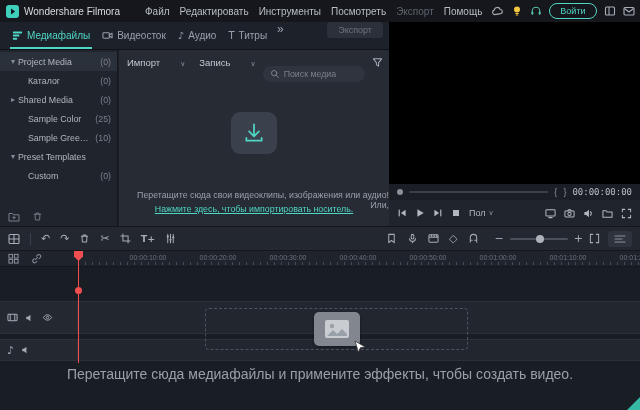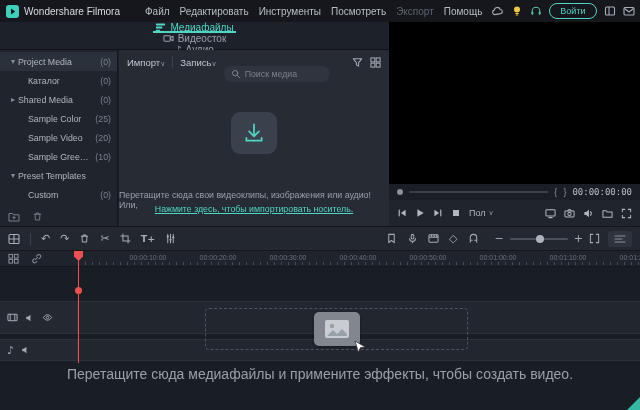--- a/index.html
+++ b/index.html
@@ -14,21 +14,21 @@
   .app-title { color:#d7dae0; margin-right:16px; white-space:nowrap; }
   .menus { display:flex; gap:2px; }
   .menu-item { padding:0 4px; color:#b9bec6; white-space:nowrap; cursor:default; }
   .menu-item.disabled { color:#5d626b; }
   .tb-right { margin-left:auto; display:flex; align-items:center; gap:7px; }
   .tb-icon { color:#a7acb5; display:flex; }
   .tb-icon.teal { color:#5cc2b0; }
   .login-btn { border:1px solid #4fd6c4; color:#4fd6c4; border-radius:9px; padding:1px 10px; font-size:9px; background:transparent; line-height:12px; }
 
   
-  .tabbar { position:absolute; top:22px; left:0; width:389px; height:28px; background:#1d212a; border-bottom:1px solid #101217; display:flex; align-items:center; padding:0 6px;flex-direction:column; }
+  .tabbar { position:absolute; top:22px; left:0; width:389px; height:28px; background:#1d212a; border-bottom:1px solid #101217; display:flex; align-items:flex-start; padding:0 6px; }
   .tab { display:flex; align-items:center; gap:4px; padding:0 6px; height:100%; color:#9aa0aa; position:relative; white-space:nowrap; }
   .tab.active { color:#4fd6c4; }
   .tab.active::after { content:""; position:absolute; left:4px; right:4px; bottom:0; height:2px; background:#4fd6c4; }
   .tab .glyph-icon { font-size:10px; }
   .tab-more { color:#9aa0aa; font-size:12px; padding:0 4px; }
   .export-btn { margin-left:auto; background:#2b303a; color:#6f7580; border-radius:3px; padding:3px 11px; font-size:9px; border:none; }
 
   
   .sidebar { position:absolute; top:50px; left:0; width:118px; height:176px; background:#20242c; border-right:1px solid #14161c; padding-top:2px; }
   .side-item { height:19px; display:flex; align-items:center; font-size:8.8px; color:#b2b7bf; padding-right:6px; cursor:default; }
@@ -36,30 +36,30 @@
   .side-item .caret { width:10px; text-align:center; color:#868c96; font-size:8px; flex:0 0 auto; }
   .side-item.l0 { padding-left:8px; }
   .side-item.l1 { padding-left:28px; }
   .side-item .lbl { white-space:nowrap; overflow:hidden; text-overflow:ellipsis; }
   .side-item .count { margin-left:auto; color:#7b818b; padding-left:4px; }
   .side-foot { position:absolute; bottom:4px; left:8px; display:flex; gap:12px; color:#787e88; }
 
   
   .media { position:absolute; top:50px; left:119px; width:270px; height:176px; background:#262b34; }
   .media-toolbar { height:24px; display:flex; align-items:center; padding:0 8px; gap:7px; color:#c3c7cf; }
-  .dd { display:flex; gap:0; align-items:flex-end; font-size:9.5px; white-space:nowrap; }
+  .dd { display:flex; gap:20px; align-items:flex-end; font-size:9.5px; white-space:nowrap; }
   .dd .chev { font-size:7px; color:#8a8f99; }
   .vdiv { width:1px; height:12px; background:#3a3f49; }
   .search-box { display:flex; align-items:center; gap:4px; background:#2f343e; border-radius:9px; height:16px; padding:0 7px; width:106px; color:#7b818b;margin-top:24px; }
   .search-box input { background:transparent; border:none; outline:none; color:#aeb3bb; font-size:8.8px; width:74px; font-family:inherit; }
   .search-box input::placeholder { color:#7b818b; }
   .media-toolbar .push { margin-left:auto; }
   .drop-zone { position:absolute; top:24px; left:0; right:0; bottom:0; }
   .import-badge { position:absolute; top:38px; left:50%; transform:translateX(-50%); width:46px; height:42px; background:#3b414c; border-radius:9px; display:flex; align-items:center; justify-content:center; }
-  .drop-text { position:absolute; top:116px; width:100%; text-align:left; font-size:8.8px; color:#9aa0aa; }
+  .drop-text { position:absolute; top:116px; width:100%; text-align:right; font-size:8.8px; color:#9aa0aa; }
   .drop-link { position:absolute; top:130px; width:100%; text-align:center; font-size:8.8px; color:#4fd6c4; text-decoration:underline; cursor:pointer; }
 
   
   .preview { position:absolute; top:22px; left:389px; width:251px; height:204px; display:flex; flex-direction:column; background:#000; }
   .video-area { flex:1; background:#000; }
   .seek-row { height:16px; background:#1b1e25; display:flex; align-items:center; padding:0 8px; gap:6px; }
   .seek-handle { width:6px; height:6px; border-radius:50%; background:#8a8f99; flex:0 0 auto; }
   .seek-track { flex:1; height:2px; background:#3a3f49; border-radius:1px; }
   .bracket { color:#8a8f99; font-size:9px; }
   .timecode { color:#b9bec6; font-size:9px; font-family:"DejaVu Sans Mono", monospace; }
@@ -207,24 +207,20 @@
     <div class="side-item l0">
       <span class="caret">▸</span>
       <span class="lbl">Shared Media</span>
       <span class="count">(0)</span>
     </div>
     <div class="side-item l1">
       <span class="lbl">Sample Color</span>
       <span class="count">(25)</span>
     </div>
     <div class="side-item l1">
-      <span class="lbl">Sample Video</span>
-      <span class="count">(20)</span>
-    </div>
-    <div class="side-item l1">
       <span class="lbl">Sample Green Scre...</span>
       <span class="count">(10)</span>
     </div>
     <div class="side-item l0">
       <span class="caret">▾</span>
       <span class="lbl">Preset Templates</span>
       <span class="count"></span>
     </div>
     <div class="side-item l1">
       <span class="lbl">Custom</span>

